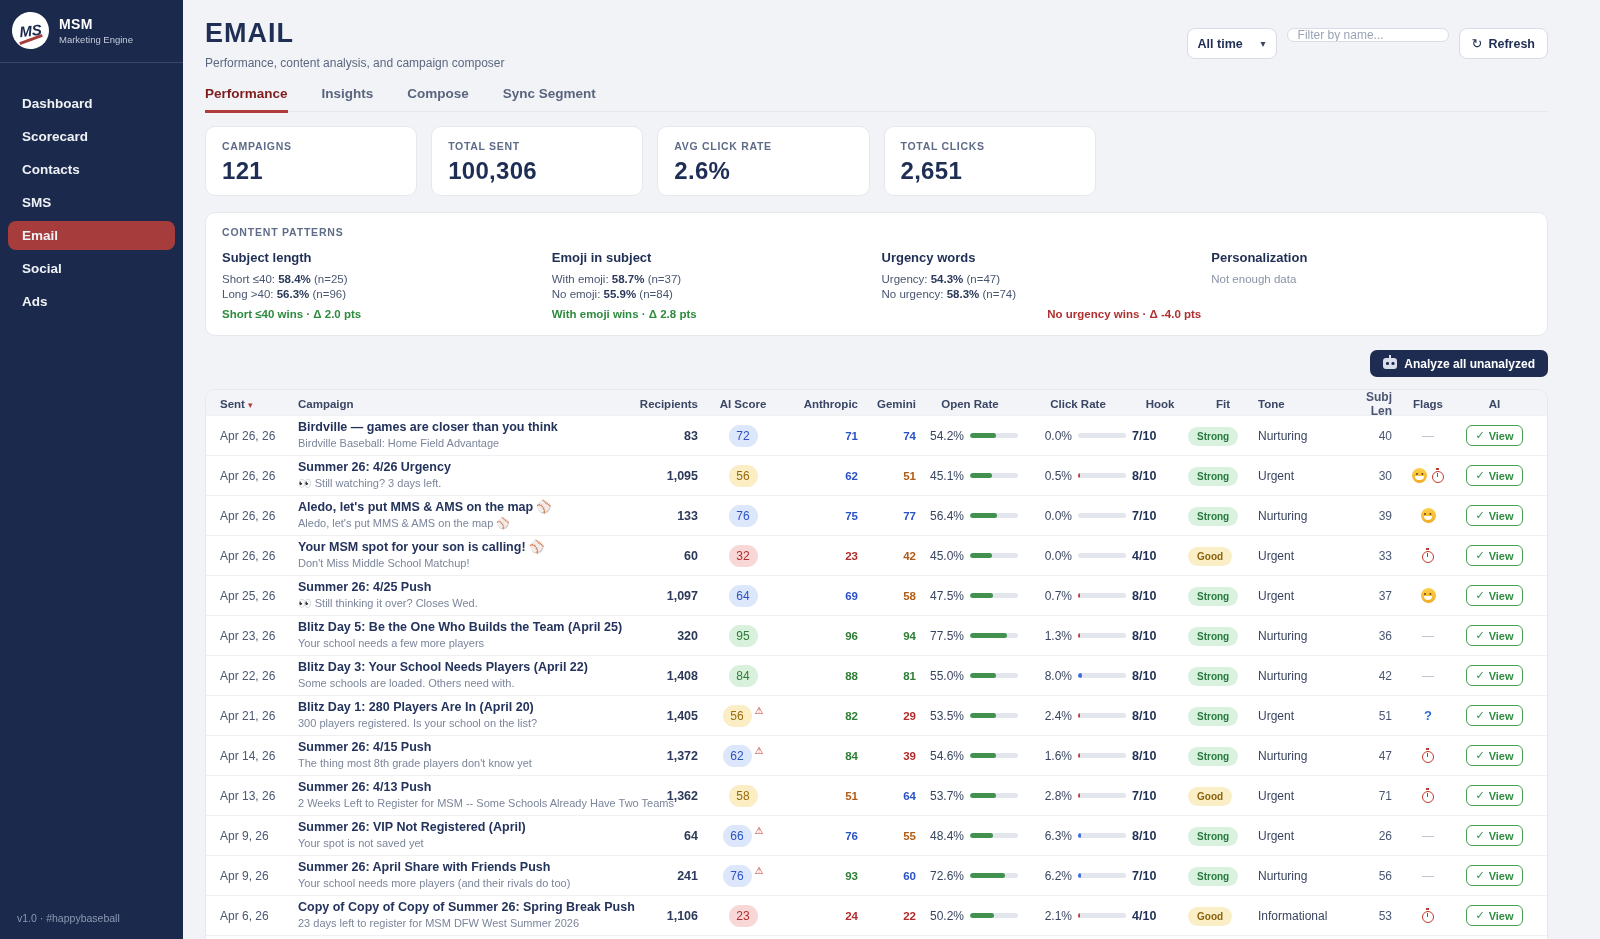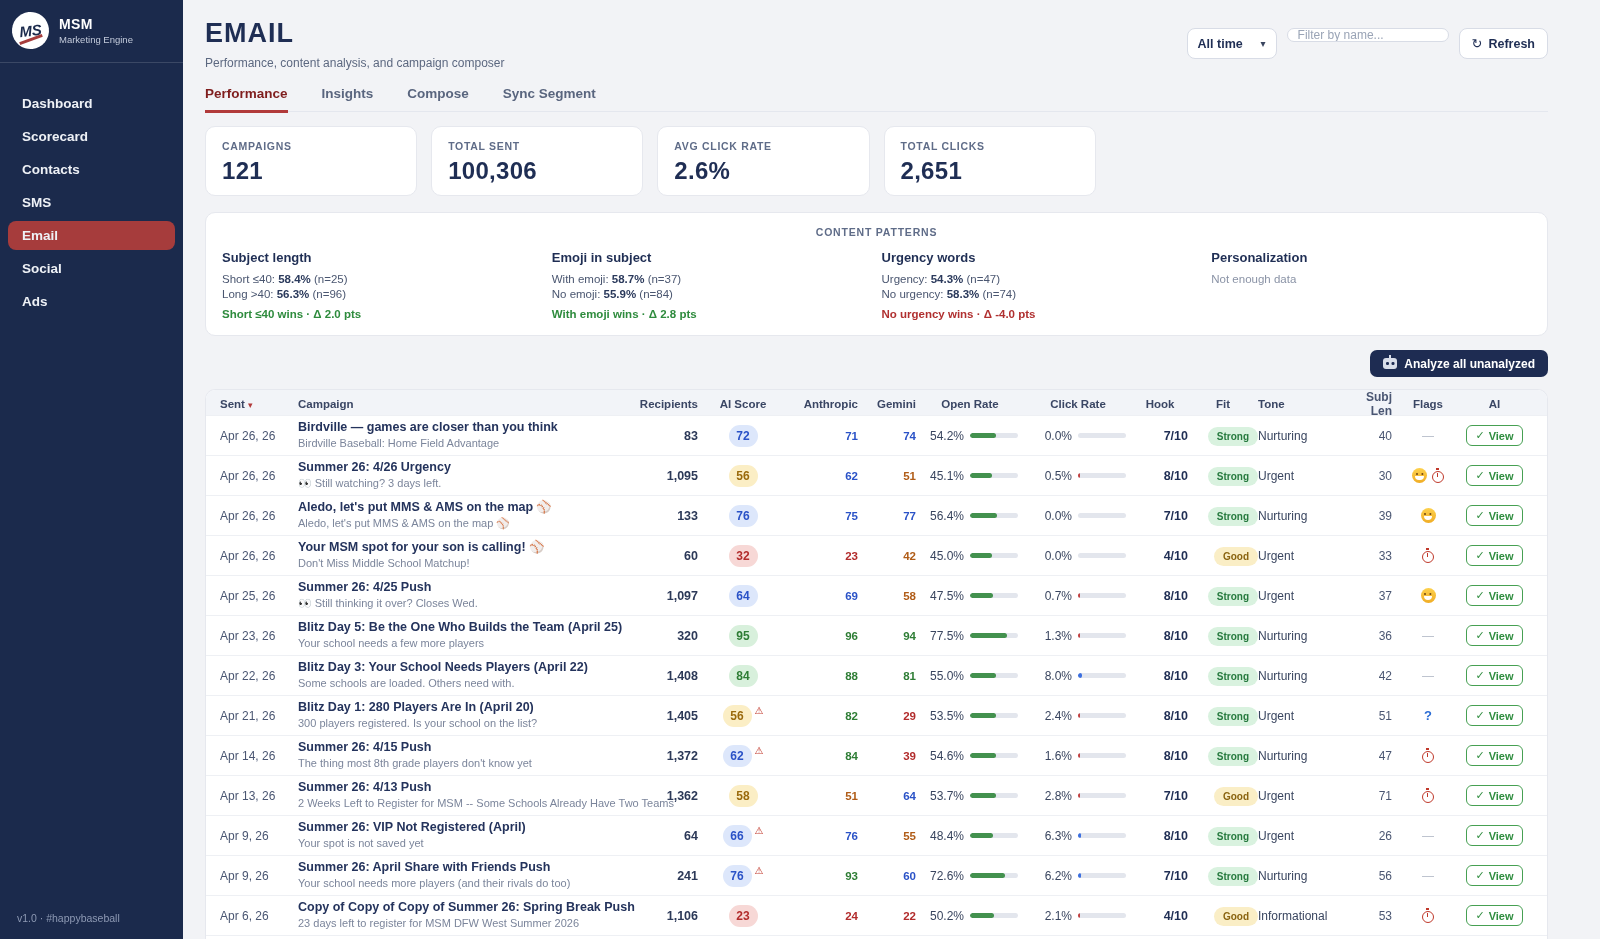--- a/index.html
+++ b/index.html
@@ -37,27 +37,27 @@
   .tabs { display:flex; gap:34px; margin-top:16px; border-bottom:1px solid #e4e7ee; }
   .tab { padding-bottom:9px; font-size:13.5px; font-weight:600; color:#59657e; cursor:pointer; border-bottom:3px solid transparent; margin-bottom:-2px; }
   .tab.active { color:#7f1d1d; font-weight:700; border-bottom-color:#b13a3a; }
 
   .stats { display:grid; grid-template-columns:repeat(6,1fr); gap:14px; margin-top:14px; }
   .stat-card { background:#fff; border:1px solid #e6e8ee; border-radius:10px; padding:13px 16px; height:70px; }
   .stat-label { font-size:10.5px; font-weight:700; letter-spacing:.7px; color:#5f6c88; }
   .stat-value { font-size:24px; font-weight:800; color:#1f2e54; margin-top:5px; letter-spacing:.3px; }
 
   .patterns { background:#fff; border:1px solid #e6e8ee; border-radius:10px; padding:13px 16px 15px; margin-top:16px; }
-  .patterns-title { font-size:10.5px; font-weight:700; letter-spacing:.8px; color:#5f6c88;text-align:center; }
+  .patterns-title { font-size:10.5px; font-weight:700; letter-spacing:.8px; color:#5f6c88; }
   .patterns-grid { display:grid; grid-template-columns:repeat(4,1fr); gap:10px; margin-top:12px; }
   .pat-heading { font-size:13px; font-weight:700; color:#1f2e54; margin-bottom:8px; }
   .pat-line { font-size:11.5px; color:#4a5670; margin-top:3px; }
   .pat-line b { color:#2b3a5c; }
   .pat-verdict { font-size:11.5px; font-weight:700; margin-top:8px; }
-  .v-win { color:#2e8b3d; } .v-loss { color:#b03030; }
+  .v-win { color:#2e8b3d; } .v-loss { color:#b03030;text-align:right; }
   .pat-note { font-size:11.5px; color:#8a93a6; }
 
   .analyze-row { display:flex; justify-content:flex-end; margin-top:14px; }
   .analyze-btn { background:#1e2c52; color:#fff; font-size:12px; font-weight:700; border:none; border-radius:7px; height:27px;
                  padding:0 13px; display:flex; align-items:center; gap:7px; cursor:pointer; font-family:inherit; }
   .robot-icon { width:14px; height:11px; background:#d9dee9; border-radius:3px; position:relative; }
   .robot-icon::before { content:""; position:absolute; left:3px; top:4px; width:2.5px; height:2.5px; border-radius:50%; background:#1e2c52; box-shadow:5.5px 0 0 #1e2c52; }
   .robot-icon::after { content:""; position:absolute; top:-3px; left:6px; width:2px; height:3px; background:#d9dee9; }
 
   
@@ -67,33 +67,33 @@
   .trow { height:40px; border-top:1px solid #eef0f4; background:#fff; }
   .al { text-align:left; } .ar { text-align:right; } .ac { text-align:center; }
   .hcell { cursor:pointer; }
   .sort-icon { color:#b13a3a; font-size:9px; margin-left:3px; }
   .c-sent { font-size:12px; color:#4a5672; }
   .c-camp { white-space:nowrap; overflow:visible; line-height:1.25; }
   .camp-title { font-size:12.5px; font-weight:700; color:#24335c; }
   .camp-sub { font-size:11px; color:#7b859b; margin-top:2px; }
   .c-rec { font-size:12.5px; color:#2c3958; font-weight:600; text-align:right; }
   .c-badge { text-align:center; white-space:nowrap; }
-  .badge { display:inline-flex; min-width:29px; height:22px; align-items:center; justify-content:center; border-radius:12px; font-size:12px; font-weight:700; padding:0 7px; }
+  .badge { display:inline-flex; min-width:29px; height:22px; align-items:center; justify-content:center; border-radius:12px; font-size:12px; font-weight:400; padding:0 7px; }
   .b-blue { background:#dde7fb; color:#2a52c7; } .b-yellow { background:#fbeec5; color:#9a6a0c; }
   .b-green { background:#d8f0dc; color:#2e7d35; } .b-red { background:#f7d8d6; color:#b22c2c; }
   .warn-icon { color:#c23b2e; font-size:10px; margin-left:3px; vertical-align:top; }
   .score { font-size:11.5px; font-weight:700; text-align:right; display:block; }
   .t-blue { color:#2a52c7; } .t-green { color:#2e7d35; } .t-orange { color:#b05c17; } .t-red { color:#b22c2c; }
   .rate-cell { display:flex; align-items:center; justify-content:flex-end; gap:6px; padding-right:6px; }
   .rate-pct { font-size:12px; color:#39455f; min-width:38px; text-align:right; }
   .bar { width:48px; height:5px; border-radius:3px; background:#e3e6ed; overflow:hidden; flex-shrink:0; }
   .bar-fill { display:block; height:100%; border-radius:3px; }
   .fill-green { background:#43914e; } .fill-red { background:#c24040; } .fill-blue { background:#3b6fe0; }
-  .c-hook { font-size:12.5px; font-weight:800; color:#1f2e54; text-align:right; }
-  .c-fit { text-align:right; }
+  .c-hook { font-size:12.5px; font-weight:800; color:#1f2e54; text-align:left; }
+  .c-fit { text-align:left; }
   .fit-pill { display:inline-block; padding:4px 9px; border-radius:11px; font-size:10px; font-weight:700; }
   .fit-strong { background:#d9f2df; color:#267a3e; } .fit-good { background:#faeec6; color:#8a6410; }
   .c-tone { font-size:12px; color:#39455f; }
   .c-subj { font-size:12px; color:#4a5672; text-align:right; padding-right:8px; }
   .c-flags { display:flex; align-items:center; justify-content:center; gap:5px; }
   .flag-dash { color:#b6bdc9; font-size:12px; }
   .flag-q { color:#2b6cd4; font-weight:800; font-size:13px; }
   .flag-smiley { width:15px; height:15px; border-radius:50%; background:linear-gradient(#fdd14d,#f0ad26); position:relative; }
   .flag-smiley::before { content:""; position:absolute; top:4.5px; left:3.6px; width:2.2px; height:2.2px; border-radius:50%; background:#6e4410; box-shadow:5.4px 0 0 #6e4410; }
   .flag-smiley::after { content:""; position:absolute; left:3.2px; bottom:2.6px; width:8.6px; height:4px; background:#fff; border-radius:0 0 9px 9px; }

